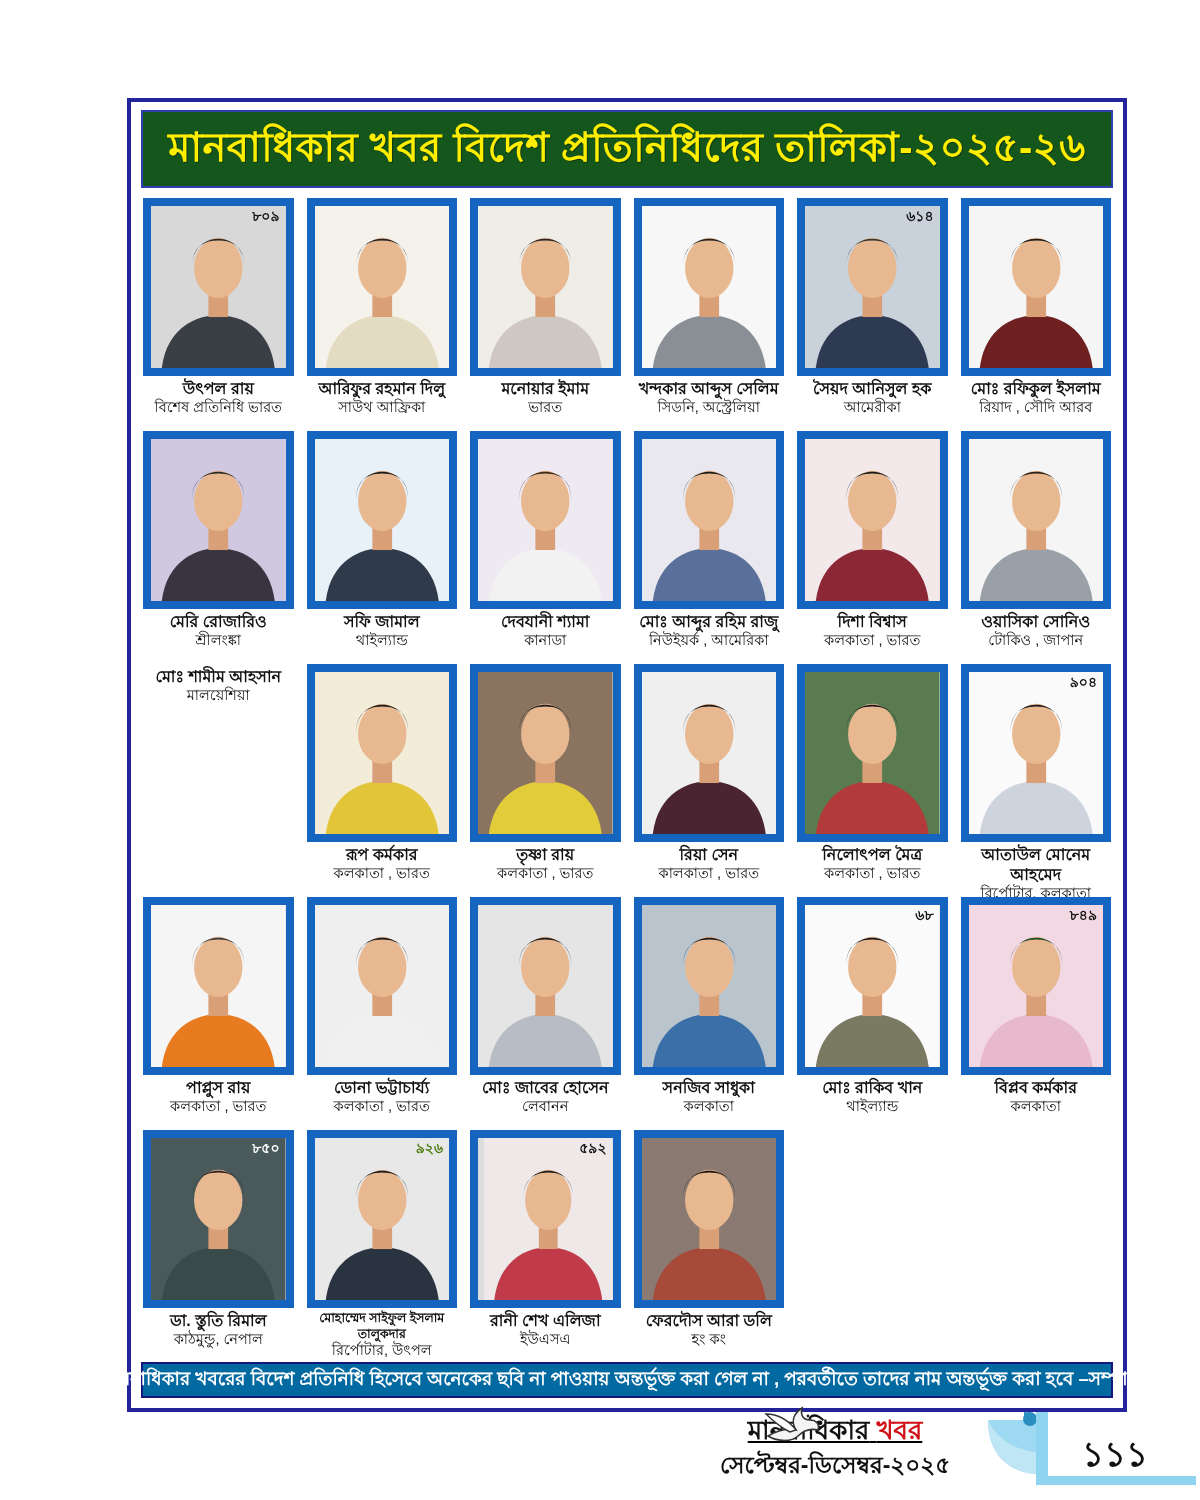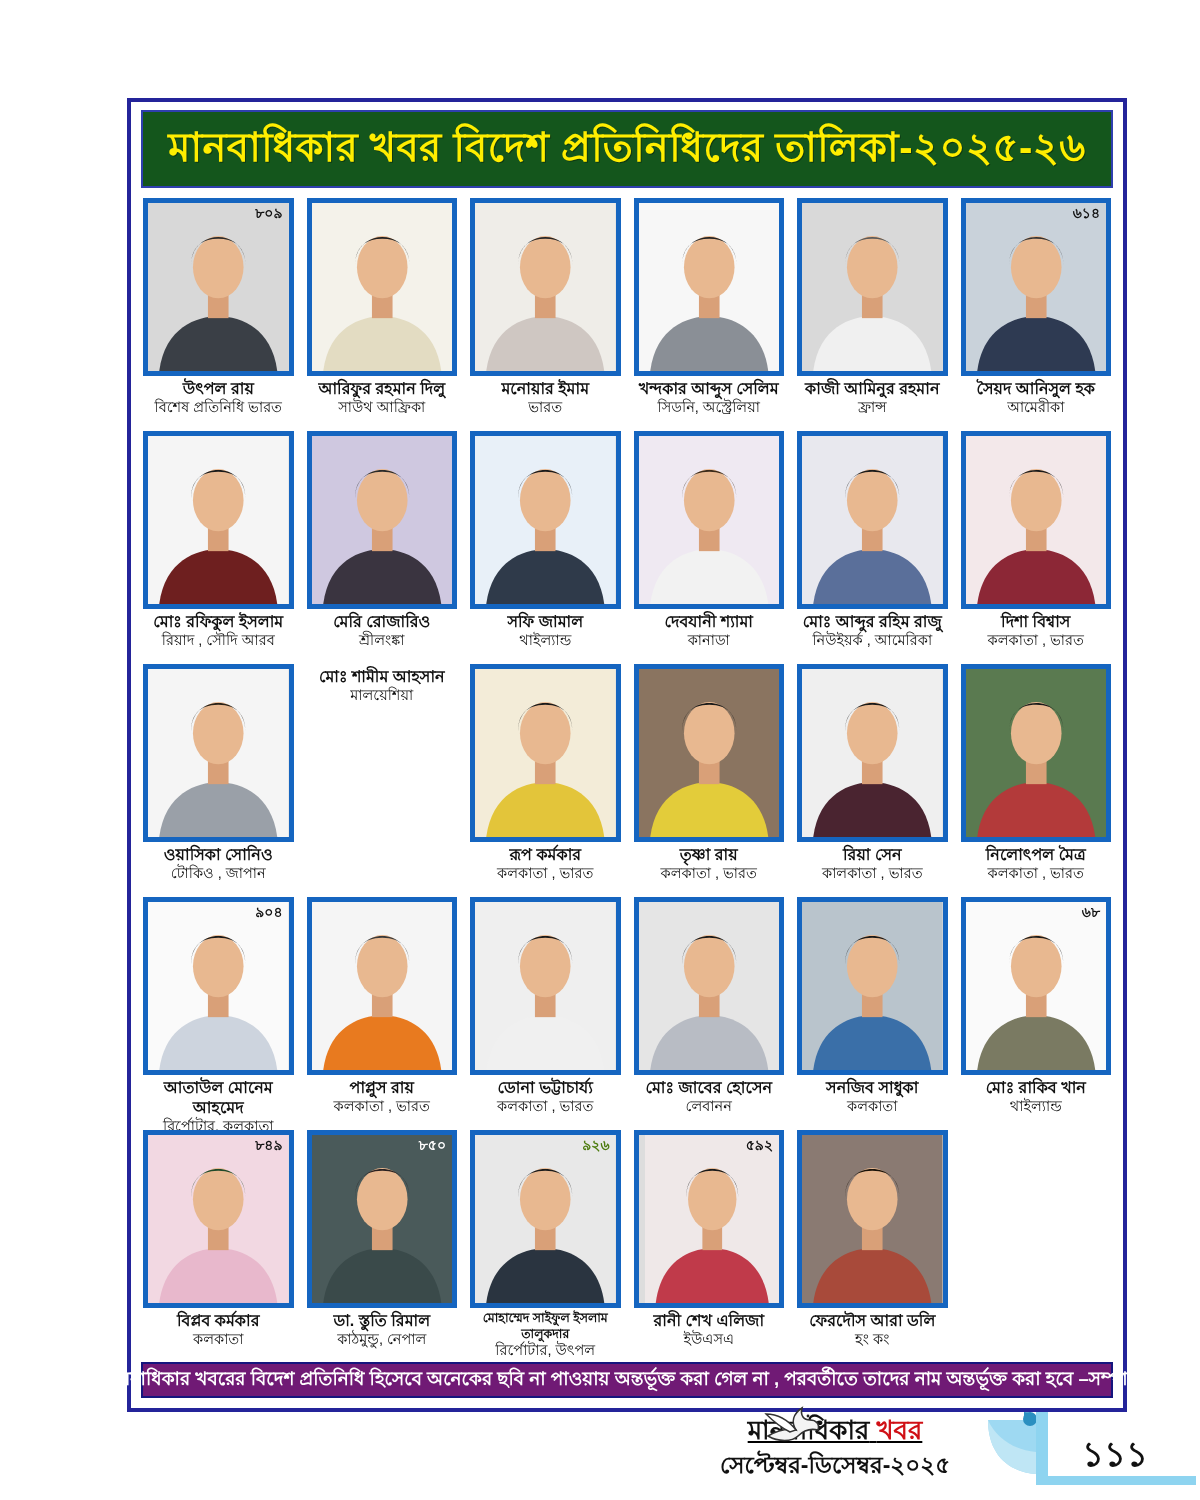--- a/index.html
+++ b/index.html
@@ -14,21 +14,21 @@
   
   #banner { position:absolute; left:10px; top:8px; width:972px; height:78px;
     border:2px solid #2f3fae; display:flex; align-items:center; justify-content:center; }
   #banner .title { font-weight:bold; font-size:40px; letter-spacing:0.5px;
     text-shadow:1px 1px 0 rgba(0,0,0,.35); white-space:nowrap; }
 
   
   #grid { position:absolute; left:12px; top:96px; width:968px;
     display:grid; grid-template-columns:repeat(6,1fr); column-gap:13px; row-gap:4px; }
   .cell { width:100%; height:229px; display:flex; flex-direction:column; align-items:center; }
-  .photo { position:relative; width:100%; height:178px; border:5px solid #f97316;
+  .photo { position:relative; width:100%; height:178px; border:8px solid #f97316;
     background:#ddd; overflow:hidden; flex:none; }
   .photo svg { display:block; width:100%; height:100%; }
   .badge { position:absolute; top:3px; right:6px; font-size:14px; font-weight:bold;
     color:#111; line-height:1; }
   .caption { margin-top:3px; text-align:center; width:104%; }
   .person-name { font-weight:bold; font-size:16px; color:#111; line-height:1.25; }
   .person-name.small { font-size:12.5px; }
   .person-location { font-size:14.5px; color:#111; line-height:1.2; }
   .person-location.small { font-size:12px; }
 
@@ -120,36 +120,20 @@
         <path class="ph-hair" d="M46,66 C46,26 104,26 104,66 C104,50 96,38 75,38 C54,38 46,50 46,66 Z" style="fill: rgb(34, 34, 34);"></path>
       </svg>
 
     </div>
     <div class="caption">
       <div class="person-name">খন্দকার আব্দুস সেলিম</div>
       <div class="person-location">সিডনি, অস্ট্রেলিয়া</div>
     </div>
   </div>
 
-  <div class="cell">
-    <div class="photo" style="border-color: rgb(21, 101, 192);">
-      <svg viewBox="0 0 150 178" preserveAspectRatio="none">
-        <rect class="ph-bg" x="0" y="0" width="150" height="178" style="fill: rgb(217, 217, 217);"></rect>
-        <path class="ph-shoulders" d="M12,178 C18,132 52,120 75,120 C98,120 132,132 138,178 Z" style="fill: rgb(240, 240, 240);"></path>
-        <rect class="ph-neck" x="64" y="92" width="22" height="30" fill="#d9a078"></rect>
-        <ellipse class="ph-face" cx="75" cy="68" rx="27" ry="33" fill="#e8b890"></ellipse>
-        <path class="ph-hair" d="M46,66 C46,26 104,26 104,66 C104,50 96,38 75,38 C54,38 46,50 46,66 Z" style="fill: rgb(90, 90, 90);"></path>
-      </svg>
-
-    </div>
-    <div class="caption">
-      <div class="person-name">কাজী আমিনুর রহমান</div>
-      <div class="person-location">ফ্রান্স</div>
-    </div>
-  </div>
 
   <div class="cell">
     <div class="photo" style="border-color: rgb(21, 101, 192);">
       <svg viewBox="0 0 150 178" preserveAspectRatio="none">
         <rect class="ph-bg" x="0" y="0" width="150" height="178" style="fill: rgb(201, 210, 218);"></rect>
         <path class="ph-shoulders" d="M12,178 C18,132 52,120 75,120 C98,120 132,132 138,178 Z" style="fill: rgb(46, 58, 82);"></path>
         <rect class="ph-neck" x="64" y="92" width="22" height="30" fill="#d9a078"></rect>
         <ellipse class="ph-face" cx="75" cy="68" rx="27" ry="33" fill="#e8b890"></ellipse>
         <path class="ph-hair" d="M46,66 C46,26 104,26 104,66 C104,50 96,38 75,38 C54,38 46,50 46,66 Z" style="fill: rgb(51, 51, 51);"></path>
       </svg>
@@ -537,21 +521,21 @@
       </svg>
 
     </div>
     <div class="caption">
       <div class="person-name">ফেরদৌস আরা ডলি</div>
       <div class="person-location">হং কং</div>
     </div>
   </div>
 </div>
 
-    <div id="notice" style="background: #701a75;">
+    <div id="notice" style="background: #0369a1;">
       <span class="notice-text">মানবাধিকার খবরের বিদেশ প্রতিনিধি হিসেবে অনেকের ছবি না পাওয়ায় অন্তর্ভূক্ত করা গেল না , পরবর্তীতে তাদের নাম অন্তর্ভূক্ত করা হবে –সম্পাদক</span>
     </div>
   </div>
 
   <div id="footer">
     <div id="logo">
       <span class="dove">
         <svg width="66" height="44" viewBox="0 0 66 44">
           <path d="M10,34 C20,28 30,26 38,28 C33,20 35,12 44,6 C42,14 46,18 52,18 C58,18 62,22 60,28 C52,26 46,28 40,34 C34,40 20,40 10,34 Z" fill="#f4f4f4" stroke="#333" stroke-width="1.6"></path>
           <path d="M38,28 C30,18 20,12 8,12 C16,20 24,26 32,30 Z" fill="#fff" stroke="#333" stroke-width="1.4"></path>

